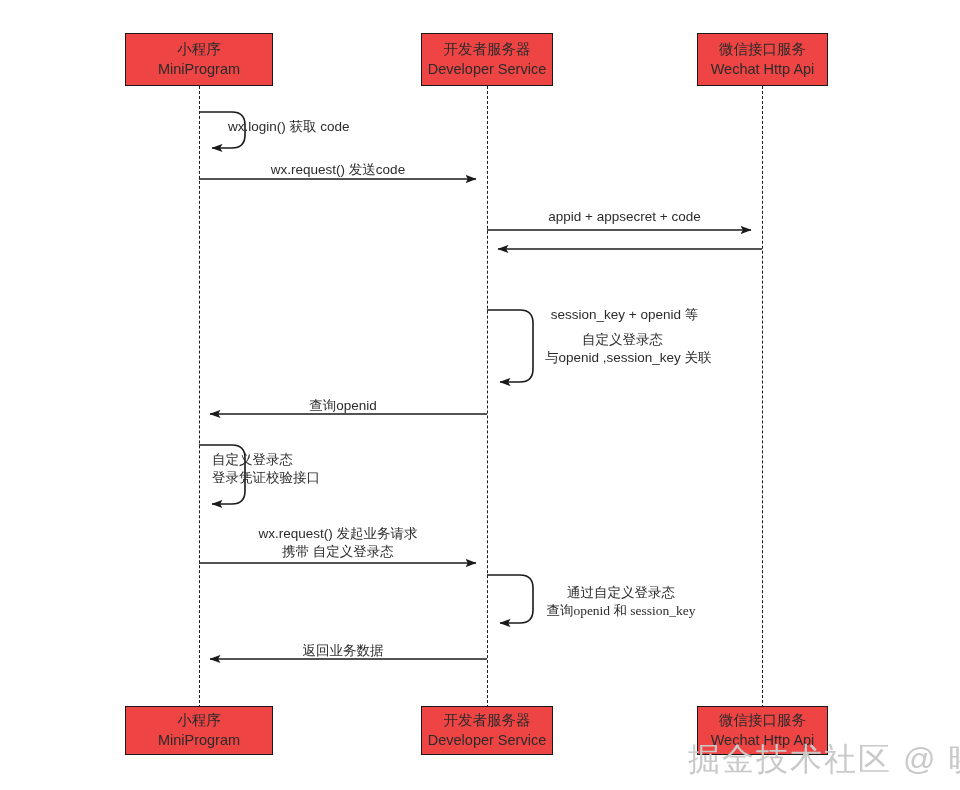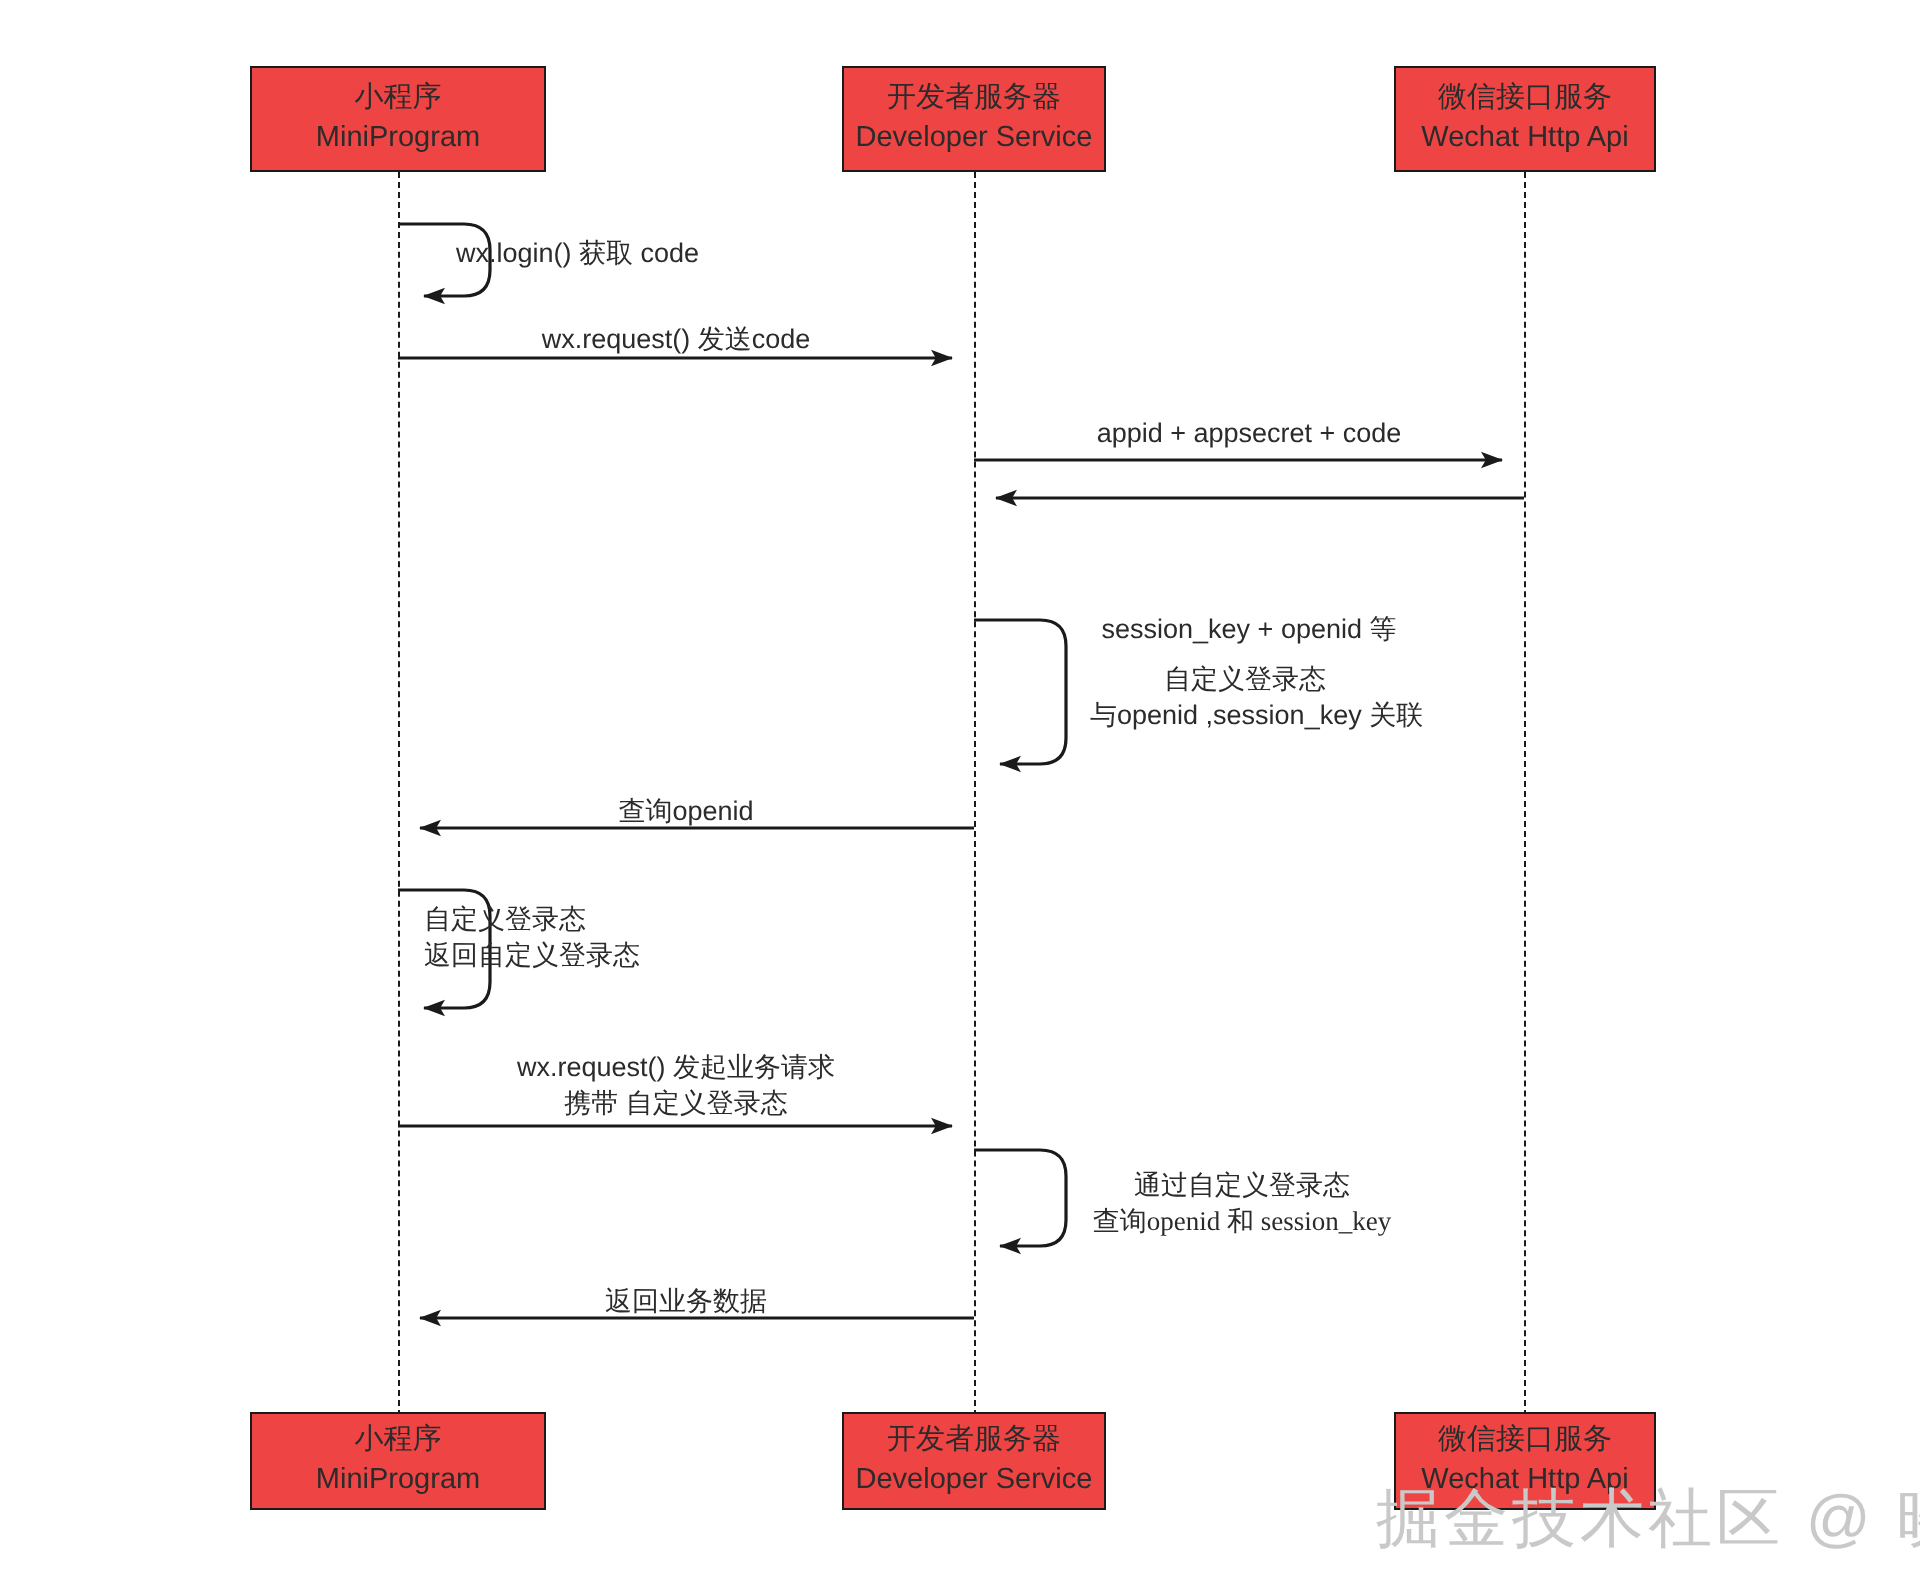--- a/index.html
+++ b/index.html
@@ -171,21 +171,21 @@
   <div class="msg-label" style="left:487px; top:207px; width:275px;">appid + appsecret + code</div>
 
   <div class="msg-label" style="left:487px; top:257px; width:275px;margin-top:48px;">session_key + openid 等</div>
 
   <div class="msg-label" style="left:545px; top:330px; width:155px;">自定义登录态</div>
   <div class="msg-label" style="left:545px; top:348px; width:155px;">与openid ,session_key 关联</div>
 
   <div class="msg-label" style="left:199px; top:396px; width:288px;">查询openid</div>
 
   <div class="msg-label left-align" style="left:212px; top:450px;">自定义登录态</div>
-  <div class="msg-label left-align" style="left:212px; top:468px;">返回自定义登录态</div>
+  <div class="msg-label left-align" style="left:212px; top:468px;">登录凭证校验接口</div>
 
   <div class="msg-label" style="left:199px; top:524px; width:278px;">wx.request() 发起业务请求</div>
   <div class="msg-label" style="left:199px; top:542px; width:278px;">携带 自定义登录态</div>
 
   <div class="msg-label" style="left:545px; top:583px; width:152px;">通过自定义登录态</div>
   <div class="msg-label" style="left:545px; top:601px; width:152px;font-family:Liberation Serif, serif;">查询openid 和 session_key</div>
 
   <div class="msg-label" style="left:199px; top:641px; width:288px;">返回业务数据</div>
 
   <div class="watermark" style="left:688px; top:738px;">掘金技术社区 @ 晓初</div>

